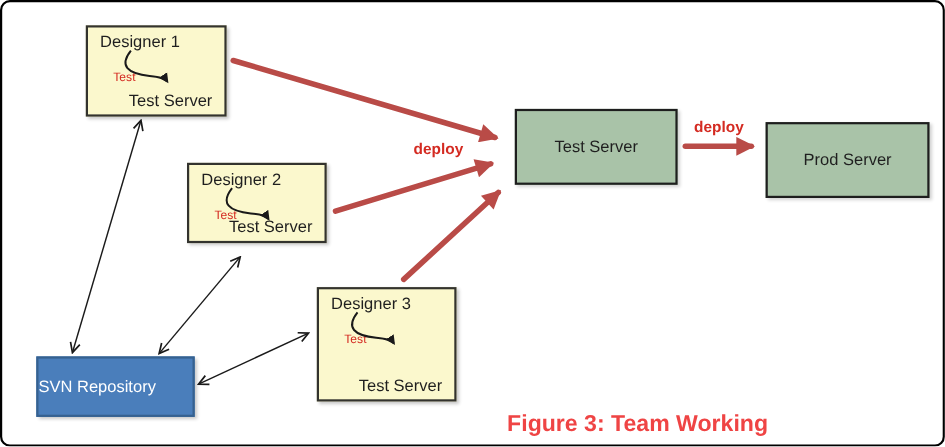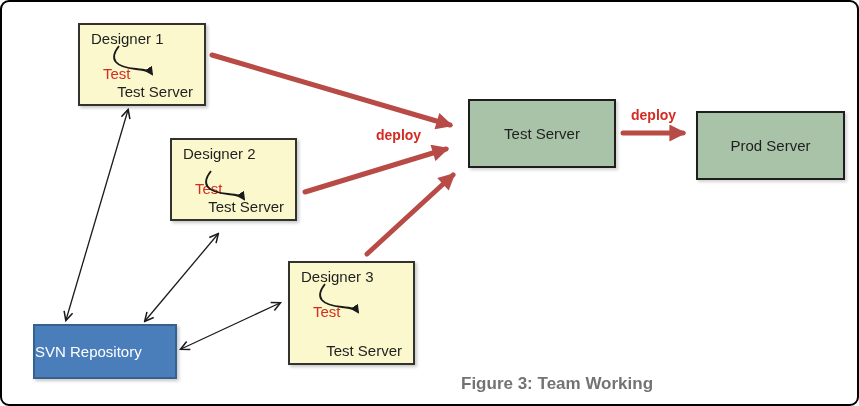--- a/index.html
+++ b/index.html
@@ -17,45 +17,45 @@
   }
   .arrow-layer{position:absolute;left:0;top:0;width:859px;height:406px;pointer-events:none;z-index:3;}
   .node{position:absolute;z-index:1;}
   .designer-box{
     background:var(--designer-fill);
     border:2px solid var(--designer-border);
     box-shadow:2px 2px 3px rgba(0,0,0,0.22);
     color:var(--ink);
   }
   .d1{left:76px;top:21px;width:128px;height:83px;}
-  .d2{left:168px;top:136px;width:127px;height:83px;}
+  .d2{left:168px;top:146px;width:127px;height:73px;}
   .d3{left:286px;top:259px;width:127px;height:104px;}
   .designer-title{position:absolute;left:11px;top:5px;font-size:15px;}
-  .test-label{position:absolute;left:23px;top:40px;font-size:15px;color:var(--text-red);}
+  .test-label{position:absolute;left:23px;top:40px;font-size:11px;color:var(--text-red);}
   .mini-server-label{position:absolute;right:11px;bottom:4px;font-size:15px;}
   .svn-box{
     left:31px;top:322px;width:144px;height:55px;
     background:var(--svn-fill);border:2px solid var(--svn-border);
     box-shadow:2px 2px 3px rgba(0,0,0,0.22);
     display:flex;align-items:center;justify-content:flex-start;
     color:#fff;font-size:15px;
   }
   .server-box{
     background:var(--server-fill);border:2px solid var(--server-border);
     display:flex;align-items:center;justify-content:center;
     color:var(--ink);font-size:15px;
     box-shadow:2px 2px 3px rgba(0,0,0,0.18);
   }
   .test-server-box{left:466px;top:97px;width:148px;height:69px;}
   .prod-server-box{left:694px;top:97px;width:149px;height:69px;margin-top:12px;}
   .deploy-label{position:absolute;z-index:2;color:var(--text-red);font-size:14px;font-weight:700;}
   .deploy-to-test{left:374px;top:125px;}
   .deploy-to-prod{left:629px;top:105px;}
   .svn-actions{position:absolute;left:88px;top:237px;z-index:2;color:var(--text-red);font-size:13px;line-height:17px;}
-  .figure-caption{position:absolute;left:459px;top:372px;z-index:2;color:#737373;font-size:17px;font-weight:bold;}
+  .figure-caption{position:absolute;left:459px;top:372px;z-index:2;color:#ef4444;font-size:21px;font-weight:bold;}
 </style>
 </head>
 <body>
 
 <div class="frame">
 
   <div class="node designer-box d1">
     <div class="designer-title">Designer 1</div>
     <div class="test-label">Test</div>
     <div class="mini-server-label">Test Server</div>

